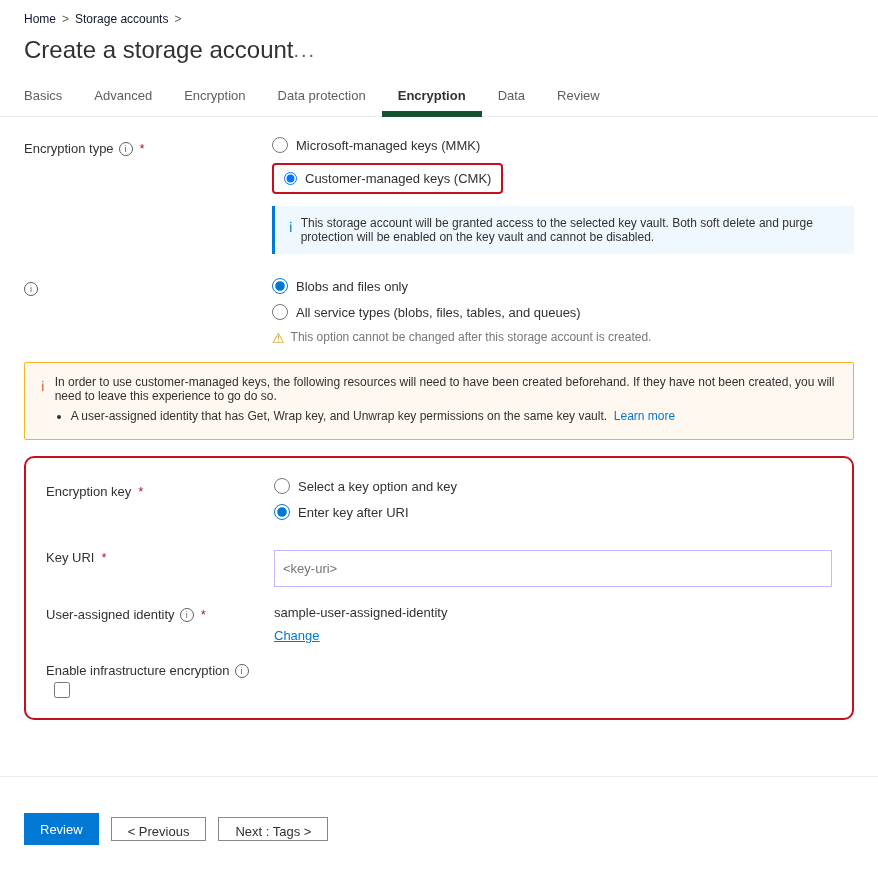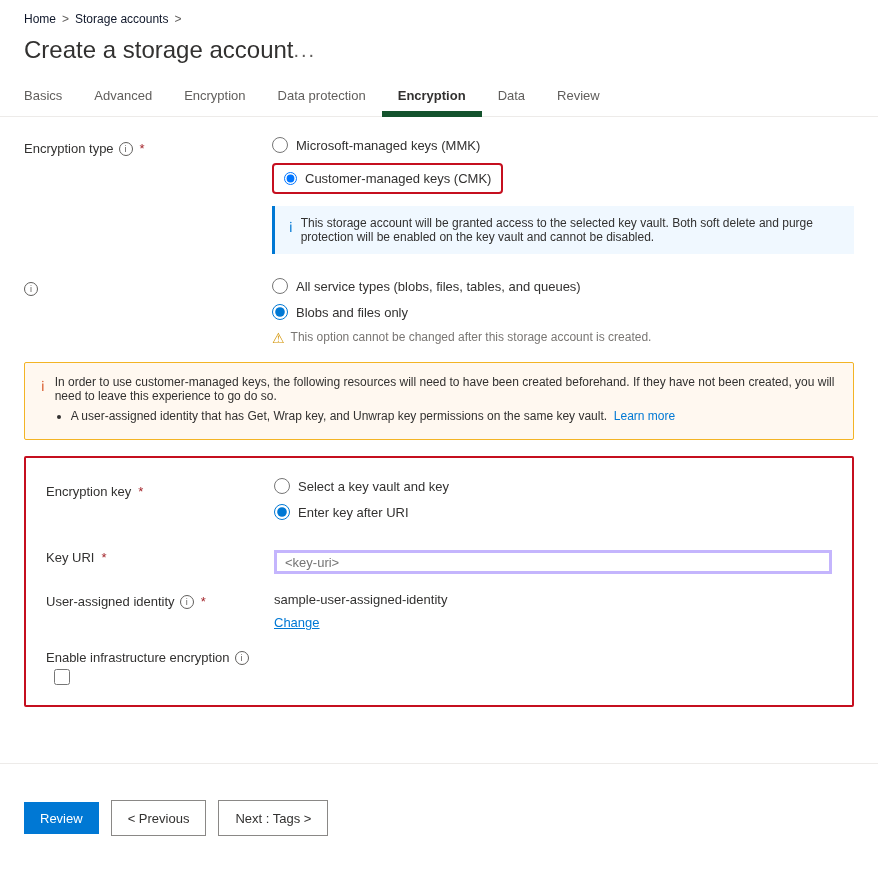--- a/index.html
+++ b/index.html
@@ -139,34 +139,34 @@
       display: flex;
       gap: 10px;
     }
     .prereq-icon { color: #d29200; font-size: 14px; flex-shrink: 0; margin-top: 1px; }
     .prereq-icon-orange { color: #d95a2b; }
     .prereq-content ul { margin-left: 16px; margin-top: 6px; }
     .prereq-content li { margin-bottom: 4px; }
     .link { color: #0078d4; text-decoration: none; cursor: pointer; }
     .encryption-key-section {
       border: 2px solid #c50f1f;
-      border-radius: 2px;
+      border-radius: 10px;
       padding: 20px;
       margin-top: 16px;
       margin-bottom: 16px;
     }
     .key-uri-input {
       width: 100%;
-      border: 3px solid #c4b5fd;
+      border: 1px solid #c4b5fd;
       padding: 6px 8px;
       font-size: 13px;
       color: #605e5c;
       background: #fff;
       margin-top: 6px;
-      height: 24px;
+      height: 37px;
     }
     .user-identity-value {
       font-size: 13px;
       color: #323130;
       margin-top: 4px;
     }
     .change-link {
       color: #0078d4;
       cursor: pointer;
       font-size: 13px;
@@ -205,21 +205,21 @@
       cursor: pointer;
       height: 32px;
     }
     .btn-nav {
       background: #fff;
       color: #323130;
       border: 1px solid #8a8886;
       padding: 6px 16px;
       font-size: 13px;
       cursor: pointer;
-      height: 36px;
+      height: 24px;
     }
     .section-inner-row {
       display: flex;
       align-items: flex-start;
       margin-bottom: 14px;
     }
     .section-inner-label {
       width: 220px;
       min-width: 220px;
       font-size: 13px;
@@ -281,26 +281,26 @@
       </div>
     </div>
   </div>
 
   <div class="form-row">
     <div class="form-label">
       <span class="info-icon">i</span>
     </div>
     <div class="form-controls">
       <div class="radio-option">
+        <input type="radio" name="cmk-support" id="blobs-files" checked="" style="">
+        <label for="blobs-files" class="radio-label">Blobs and files only</label>
+      </div>
+      <div class="radio-option">
         <input type="radio" name="cmk-support" id="all-services" style="">
         <label for="all-services" class="radio-label">All service types (blobs, files, tables, and queues)</label>
-      </div>
-      <div class="radio-option">
-        <input type="radio" name="cmk-support" id="blobs-files" checked="" style="">
-        <label for="blobs-files" class="radio-label">Blobs and files only</label>
       </div>
       <div class="warning-text">
         <span class="warning-icon">⚠</span>
         <span>This option cannot be changed after this storage account is created.</span>
       </div>
     </div>
   </div>
 
   <div class="prereq-box">
     <span class="prereq-icon prereq-icon-orange">ℹ</span>
@@ -318,21 +318,21 @@
   <div class="encryption-key-section">
 
     <div class="section-inner-row">
       <div class="section-inner-label">
         <span>Encryption key</span>
         <span class="required">*</span>
       </div>
       <div class="form-controls">
         <div class="radio-option">
           <input type="radio" name="enc-key" id="select-vault" style="">
-          <label for="select-vault" class="radio-label">Select a key vault and key</label>
+          <label for="select-vault" class="radio-label">Select a key option and key</label>
         </div>
         <div class="radio-option">
           <input type="radio" name="enc-key" id="enter-uri" checked="" style="">
           <label for="enter-uri" class="radio-label">Enter key after URI</label>
         </div>
       </div>
     </div>
 
     <div class="section-inner-row">
       <div class="section-inner-label">

